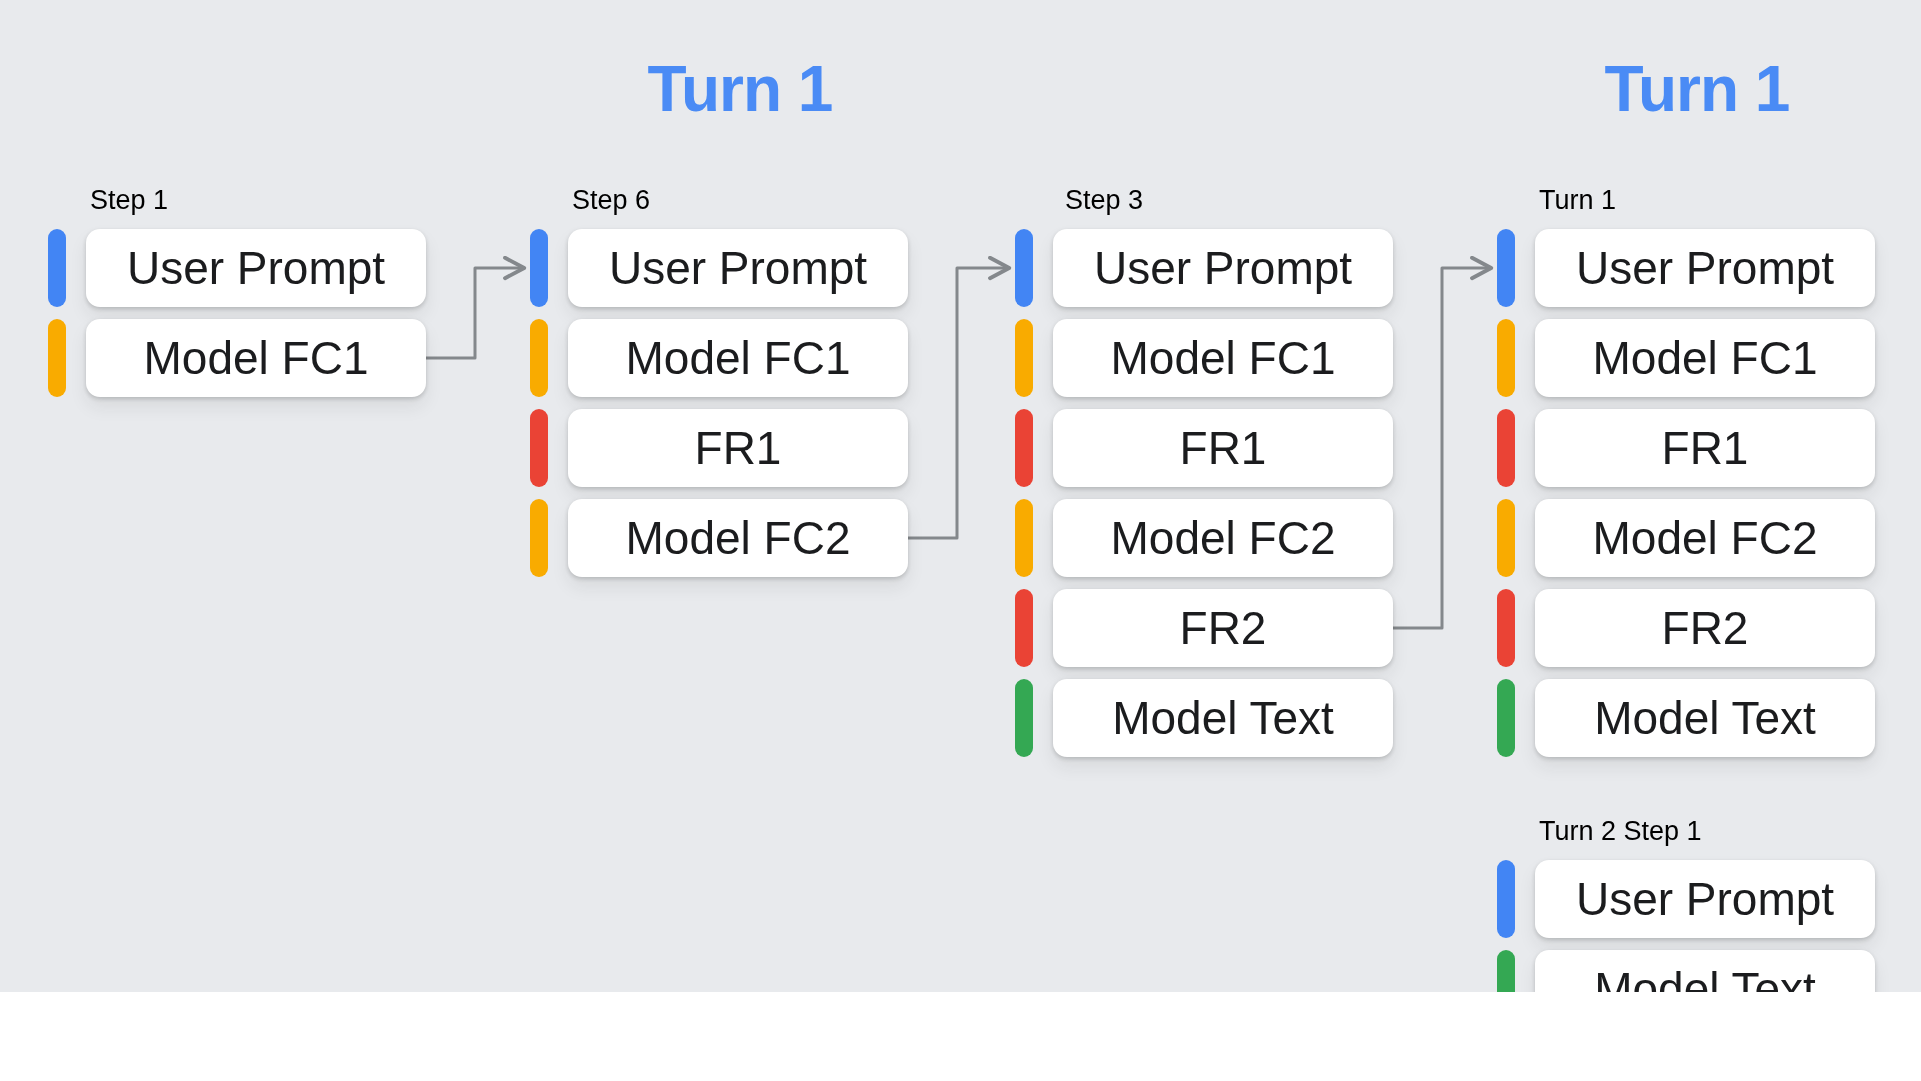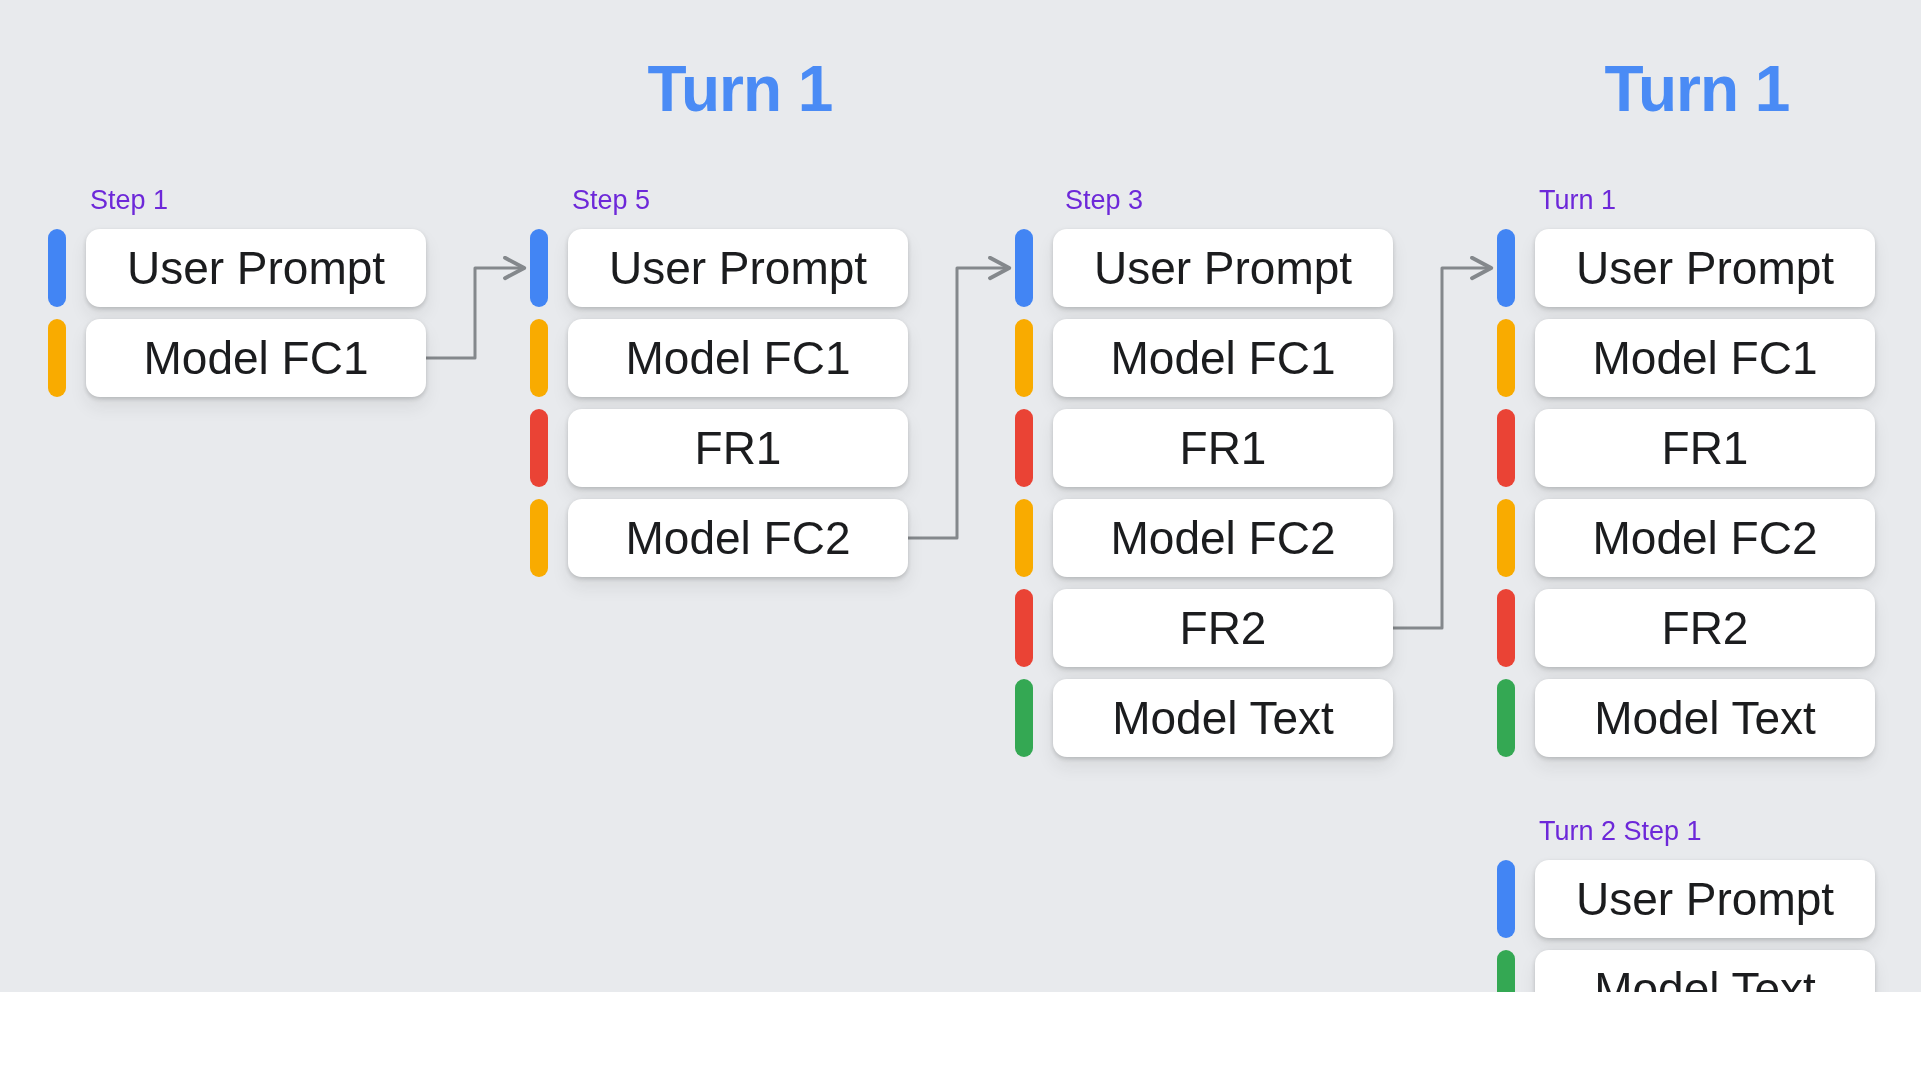--- a/index.html
+++ b/index.html
@@ -19,21 +19,21 @@
     font-size: 64px;
     font-weight: 700;
     letter-spacing: -1px;
     color: #4A8BF5;
     white-space: nowrap;
   }
   .group-label {
     position: absolute;
     font-size: 27px;
     line-height: 32px;
-    color: #6d28d9;
+    color: #000000;
     white-space: nowrap;
   }
   .role-pill {
     position: absolute;
     width: 18px;
     height: 78px;
     border-radius: 9px;
   }
   .card {
     position: absolute;
@@ -81,21 +81,21 @@
 
   <div id="groups-root">
       <div>
         <div class="group-label" style="left: 90px; top: 184px;">Step 1</div>
         <div class="role-pill" style="left: 48px; top: 229px; background: rgb(66, 133, 244);"></div>
         <div class="card" style="left: 86px; top: 229px; width: 340px;">User Prompt</div>
         <div class="role-pill" style="left: 48px; top: 319px; background: rgb(249, 171, 0);"></div>
         <div class="card" style="left: 86px; top: 319px; width: 340px;">Model FC1</div>
       </div>
       <div>
-        <div class="group-label" style="left: 572px; top: 184px;">Step 5</div>
+        <div class="group-label" style="left: 572px; top: 184px;">Step 6</div>
         <div class="role-pill" style="left: 530px; top: 229px; background: rgb(66, 133, 244);"></div>
         <div class="card" style="left: 568px; top: 229px; width: 340px;">User Prompt</div>
         <div class="role-pill" style="left: 530px; top: 319px; background: rgb(249, 171, 0);"></div>
         <div class="card" style="left: 568px; top: 319px; width: 340px;">Model FC1</div>
         <div class="role-pill" style="left: 530px; top: 409px; background: rgb(234, 67, 53);"></div>
         <div class="card" style="left: 568px; top: 409px; width: 340px;">FR1</div>
         <div class="role-pill" style="left: 530px; top: 499px; background: rgb(249, 171, 0);"></div>
         <div class="card" style="left: 568px; top: 499px; width: 340px;">Model FC2</div>
       </div>
       <div>

